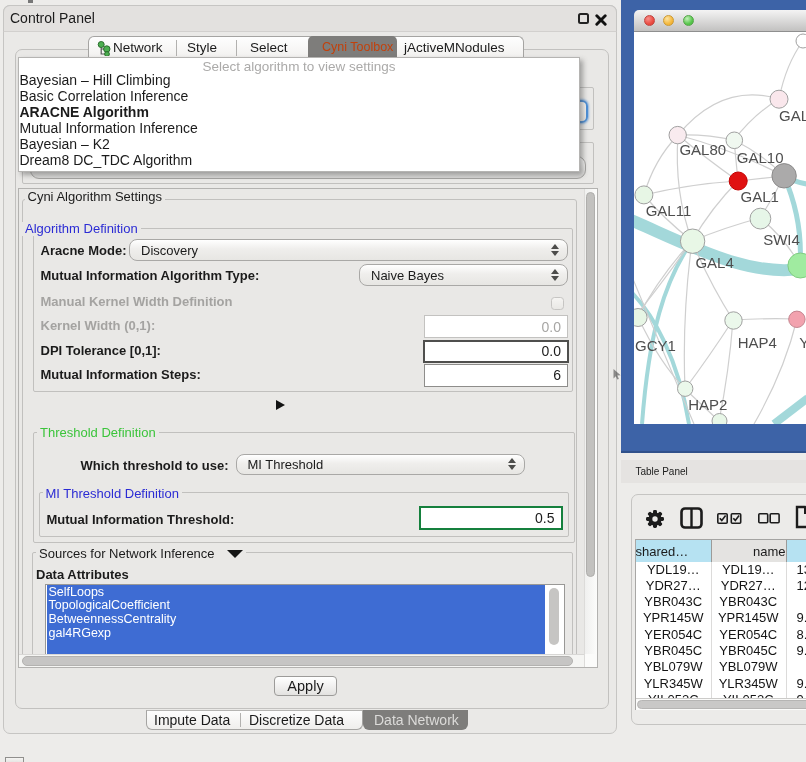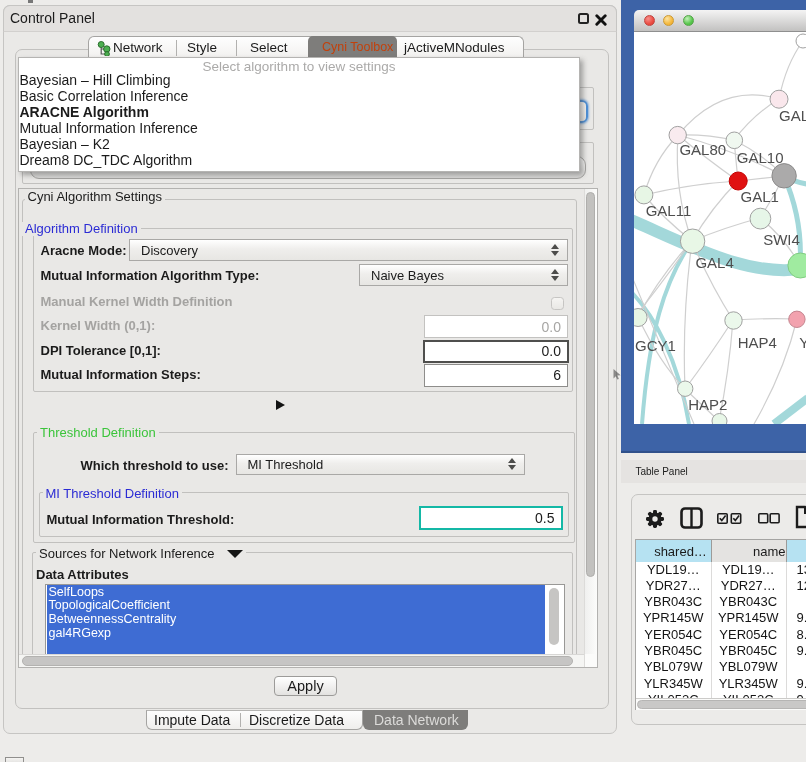--- a/index.html
+++ b/index.html
@@ -1,19 +1,19 @@
 <!DOCTYPE html>
 <html><head><meta charset="utf-8">
 <style>
 html,body{margin:0;padding:0}
 #pg{position:relative;width:806px;height:762px;background:#EDECEA;overflow:hidden;
 font-family:"Liberation Sans",sans-serif;font-size:13px;color:#1b1b1b}
 .a{position:absolute}
 .b{font-weight:bold}
-.combo{position:absolute;border:1px solid #A9A8A6;border-radius:0;
+.combo{position:absolute;border:1px solid #A9A8A6;border-radius:8px;
 background:linear-gradient(#FFFFFF,#EFEEEC 45%,#E7E6E3);box-sizing:border-box}
 .combo .t{position:absolute;left:11px;top:0;bottom:0;display:flex;align-items:center}
 .arr{position:absolute;right:7px;top:50%;margin-top:-6px;width:9px;height:12px}
 .arr:before{content:"";position:absolute;left:0;top:0;width:0;height:0;
 border-left:4.5px solid transparent;border-right:4.5px solid transparent;border-bottom:5px solid #4c4c4a}
 .arr:after{content:"";position:absolute;left:0;bottom:0;width:0;height:0;
 border-left:4.5px solid transparent;border-right:4.5px solid transparent;border-top:5px solid #4c4c4a}
 .fld{position:absolute;background:#fff;box-sizing:border-box;text-align:right;
 padding-right:6px;display:flex;align-items:center;justify-content:flex-end;font-size:14px}
 .grp{position:absolute;border:1px solid #C1C0BE;border-radius:2px;box-sizing:border-box}
@@ -107,21 +107,21 @@
   <div class="grp" style="left:14px;top:243px;width:542px;height:111px"></div>
   <div class="gt" style="left:18px;top:236.5px;color:#3BC43B">Threshold Definition</div>
   <div class="lbl b" style="left:61.5px;top:269px">Which threshold to use:</div>
   <div class="combo" style="left:216.5px;top:264.5px;width:289px;height:21.5px">
         <span class="t">MI Threshold</span>
         <span class="arr"></span>
       </div>
   <div class="grp" style="left:19.5px;top:302.5px;width:530px;height:45px"></div>
   <div class="gt" style="left:23.5px;top:297.5px;color:#2B2BD4">MI Threshold Definition</div>
   <div class="lbl b" style="left:27.5px;top:323px">Mutual Information Threshold:</div>
-  <div class="fld" style="left:399.5px;top:317px;width:144px;height:23.5px;border:2px solid #14b8a6">0.5</div>
+  <div class="fld" style="left:399.5px;top:317px;width:144px;height:23.5px;border:2px solid #15803d">0.5</div>
 
   <div class="grp" style="left:13px;top:363px;width:541px;height:200px"></div>
   <div class="gt" style="left:17px;top:357.5px;height:15px;display:flex;align-items:center">Sources for Network Inference<span style="display:inline-block;margin-left:12px;width:0;height:0;border-left:8px solid transparent;border-right:8px solid transparent;border-top:8.5px solid #151515"></span></div>
   <div class="lbl b" style="left:17px;top:377.5px">Data Attributes</div>
 
   <div class="a" style="left:26px;top:394.5px;width:520px;height:75px;border:1px solid #999896;background:#fff;box-sizing:border-box"></div>
   <div class="a" style="left:27.5px;top:396px;width:498px;height:72px;background:#3E6CD3"></div>
   <div class="a" style="left:29.5px;top:396.5px;color:#fff;font-size:12.5px;line-height:13.7px">SelfLoops<br>TopologicalCoefficient<br>BetweennessCentrality<br>gal4RGexp</div>
   <div class="a" style="left:530px;top:399px;width:10px;height:57px;background:#C6C5C3;border-radius:5px"></div>
 
@@ -261,21 +261,21 @@
 <rect x="0.8" y="0.8" width="8.9" height="8.9" rx="1" fill="none" stroke="#1c1c1c" stroke-width="1.6"></rect>
 <rect x="12.2" y="0.8" width="8.9" height="8.9" rx="1" fill="none" stroke="#1c1c1c" stroke-width="1.6"></rect>
     </svg>
 <svg class="a" style="left:795px;top:505px" width="18" height="24" viewBox="0 0 18 24">
 <path d="M2 2 L10 2 L16 8 L16 22 L2 22 Z" fill="none" stroke="#1c1c1c" stroke-width="2.4"></path>
 <path d="M10 2 L10 8 L16 8" fill="none" stroke="#1c1c1c" stroke-width="2"></path>
     </svg>
 
 <div class="a" style="left:634.5px;top:538.5px;width:171.5px;height:171.5px;border-left:1px solid #A8A7A5;box-sizing:border-box;overflow:hidden">
   <div class="a" style="left:0;top:0;width:172px;height:23px;border-top:1px solid #A5A4A2;border-bottom:1px solid #908F8D;box-sizing:border-box">
-    <div class="a" style="left:0;top:0;width:90px;height:23px;background:#B6E2F2;text-align:center;line-height:24px;padding-left:0;box-sizing:border-box">shared…</div>
+    <div class="a" style="left:0;top:0;width:90px;height:23px;background:#B6E2F2;text-align:left;line-height:24px;padding-left:0;box-sizing:border-box">shared…</div>
     <div class="a" style="left:75.5px;top:0;width:74.5px;height:23px;background:#E4E3E1;border-left:1px solid #9C9B99;text-align:right;line-height:24px;padding-left:16px;box-sizing:border-box">name</div>
     <div class="a" style="left:150px;top:0;width:22px;height:23px;background:#B6E2F2;border-left:1px solid #9C9B99;box-sizing:border-box"></div>
   </div>
   <div class="a" style="left:0;top:23px;width:172px;height:136px;background:#fff">
     <div class="a" style="left:75.5px;top:0;width:1px;height:136px;background:#DCDBDA"></div>
     <div class="a" style="left:150px;top:0;width:1px;height:136px;background:#DCDBDA"></div>
     <div class="a" style="left:0;top:0;width:75.5px;text-align:center;line-height:16.3px;color:#151515">
     YDL19…<br>YDR27…<br>YBR043C<br>YPR145W<br>YER054C<br>YBR045C<br>YBL079W<br>YLR345W<br>YIL052C</div>
     <div class="a" style="left:75.5px;top:0;width:74.5px;text-align:center;line-height:16.3px;color:#151515">
     YDL19…<br>YDR27…<br>YBR043C<br>YPR145W<br>YER054C<br>YBR045C<br>YBL079W<br>YLR345W<br>YIL052C</div>

